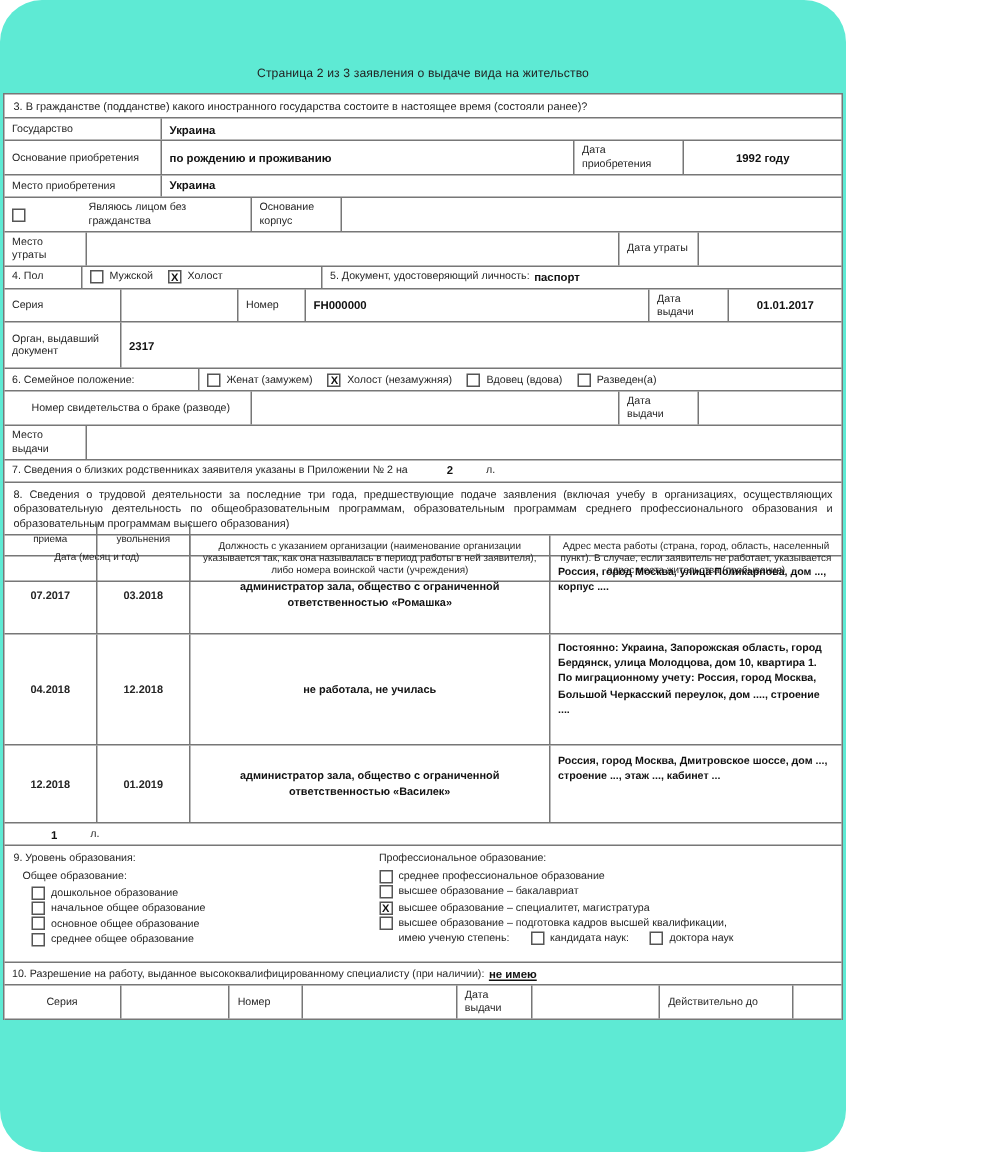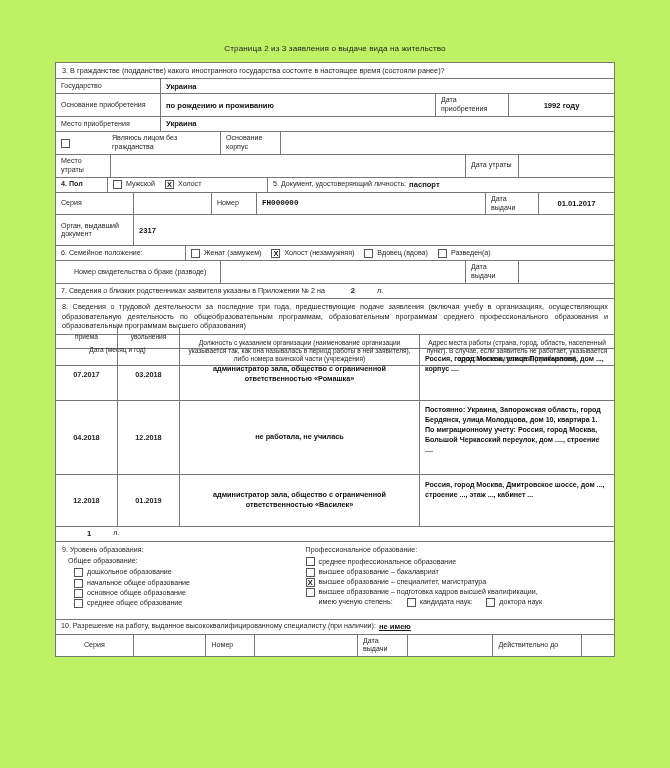--- a/index.html
+++ b/index.html
@@ -10,25 +10,26 @@
   }
   body {
     width: 670px;
     height: 768px;
     font-family: "Liberation Sans", "DejaVu Sans", sans-serif;
     color: #1a1a1a;
     -webkit-font-smoothing: antialiased;
   }
   #page {
     position: relative;
-    width: 670px;
+    width: 564px;
     height: 768px;
     box-sizing: border-box;
-    background: #bef264;
+    background: #5eead4;
     overflow: hidden;
+    border-radius: 28px;
   }
 
   
   .page-heading {
     text-align: center;
     font-size: 8.1px;
     letter-spacing: .1px;
     color: #222;
     padding-top: 44px;
     padding-bottom: 9px;
@@ -202,42 +203,42 @@
         <span class="lbl">Место утраты</span>
       </div>
       <div class="cell val" style="width:355px;"></div>
       <div class="cell stack" style="width:53px;">
         <span class="lbl">Дата утраты</span>
       </div>
       <div class="cell last val" style="width:95px;"></div>
     </div>
 
     <div class="row">
-      <div class="cell" style="width:52px;font-weight:bold;">4. Пол</div>
+      <div class="cell" style="width:52px;">4. Пол</div>
       <div class="cell" style="width:160px;">
         <span class="cbwrap">
           <span class="cb"></span>
           <span>Мужской</span>
         </span>
         <span class="cbwrap">
           <span class="cb checked"></span>
           <span>Холост</span>
         </span>
       </div>
       <div class="cell last" style="width:346px;">
         <span class="lbl">5. Документ, удостоверяющий личность:</span>
         <span class="val" style="margin-left:3px;">паспорт</span>
       </div>
     </div>
 
     <div class="row">
       <div class="cell" style="width:78px;">Серия</div>
       <div class="cell val" style="width:78px;"></div>
       <div class="cell" style="width:45px;">Номер</div>
-      <div class="cell val" style="width:229px;font-family:Liberation Mono, monospace;">FH000000</div>
+      <div class="cell val" style="width:229px;">FH000000</div>
       <div class="cell stack" style="width:53px;">
         <span class="lbl">Дата выдачи</span>
       </div>
       <div class="cell last val center" style="width:75px;text-align:right;">01.01.2017</div>
     </div>
 
     <div class="row" style="min-height:31px;">
       <div class="cell stack" style="width:78px;">
         <span class="lbl">Орган, выдавший документ</span>
       </div>
@@ -268,20 +269,26 @@
 
     <div class="row">
       <div class="cell" style="width:165px;padding-left:18px;">Номер свидетельства о браке (разводе)</div>
       <div class="cell val" style="width:245px;"></div>
       <div class="cell stack" style="width:53px;">
         <span class="lbl">Дата выдачи</span>
       </div>
       <div class="cell last val" style="width:95px;"></div>
     </div>
 
+    <div class="row">
+      <div class="cell stack" style="width:55px;">
+        <span class="lbl">Место выдачи</span>
+      </div>
+      <div class="cell last val" style="width:503px;"></div>
+    </div>
 
     <div class="row">
       <div class="cell last" style="width:100%;">
         <span class="lbl">7. Сведения о близких родственниках заявителя указаны в Приложении № 2 на</span>
         <span class="val" style="margin:0 22px 0 26px;">2</span>
         <span class="lbl">л.</span>
       </div>
     </div>
 
     <div class="row">

